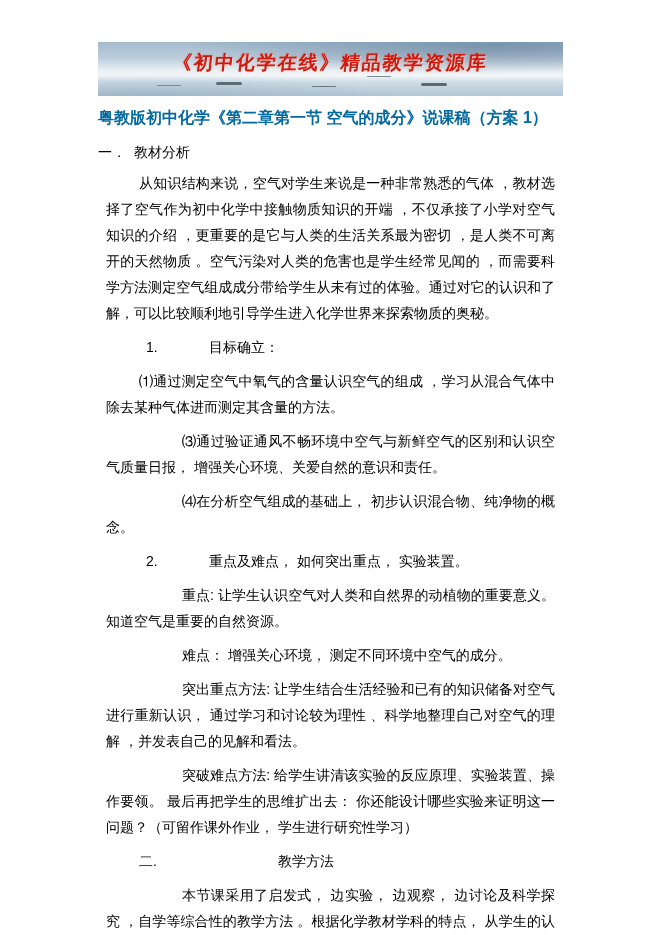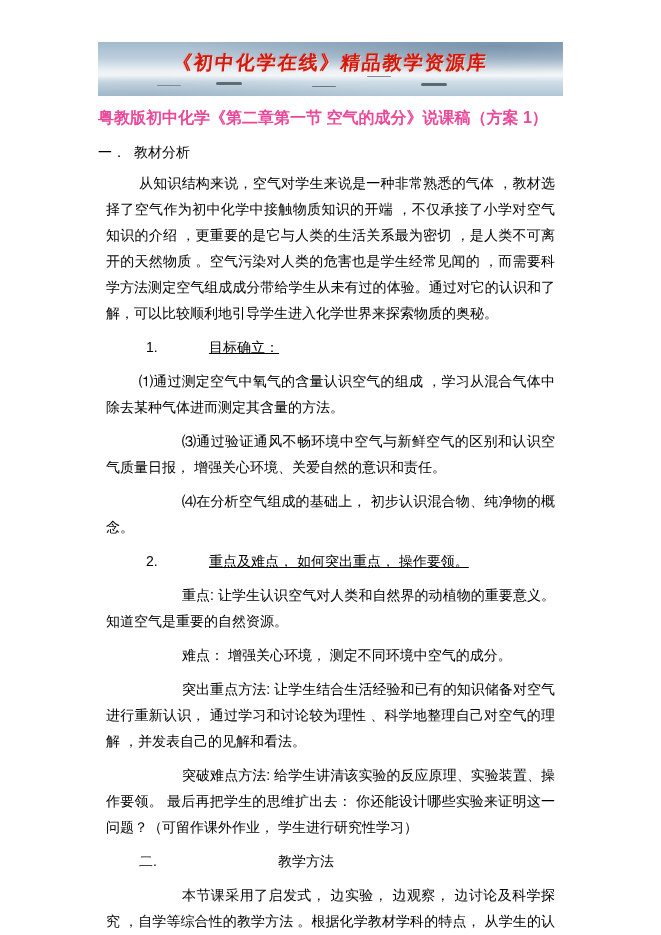--- a/index.html
+++ b/index.html
@@ -34,30 +34,30 @@
     white-space:nowrap;
   }
   .banner-l2 {
     position:relative; z-index:2; margin-top:-2px; text-align:center;
     font-size:15px; font-weight:bold; letter-spacing:1px; color:#cf2a1a;
     text-shadow:1px 1px 0 rgba(255,255,255,.5);
   }
   
   .doc-title {
     margin:12px 0 0 0; font-size:16px; font-weight:bold;
-    color:#ec4899; line-height:20px; white-space:nowrap;
+    color:#0369a1; line-height:20px; white-space:nowrap;
   }
   .section-heading { margin-top:14px; font-size:14px; line-height:20px; }
   .sec-label { display:inline-block; width:36px; }
   
   .content { margin-top:8px; }
   .content p { margin:8px; font-size:14px; line-height:26px; text-align:justify; }
   .p-body { text-indent:33px; }
   .p-sub  { text-indent:76px; }
-  .p-num  { padding-left:40px;text-decoration:underline; }
+  .p-num  { padding-left:40px; }
   .num-label  { display:inline-block; width:63px; }
   .p-num2 { padding-left:33px; }
   .num2-label { display:inline-block; width:139px; }
   
   .footer {
     margin-top:6px; font-size:11px; line-height:17px; font-weight:bold;
     color:#111; text-align:justify;
   }
 </style>
 </head>
@@ -74,21 +74,21 @@
   <div class="section-heading">
     <span class="sec-label">一．</span><span>教材分析</span>
   </div>
 
   <div class="content">
     <p class="p-body">从知识结构来说，空气对学生来说是一种非常熟悉的气体 ，教材选择了空气作为初中化学中接触物质知识的开端 ，不仅承接了小学对空气知识的介绍 ，更重要的是它与人类的生活关系最为密切 ，是人类不可离开的天然物质 。空气污染对人类的危害也是学生经常见闻的 ，而需要科学方法测定空气组成成分带给学生从未有过的体验。通过对它的认识和了解，可以比较顺利地引导学生进入化学世界来探索物质的奥秘。</p>
     <p class="p-num"><span class="num-label">1.</span><span>目标确立：</span></p>
     <p class="p-body">⑴通过测定空气中氧气的含量认识空气的组成 ，学习从混合气体中除去某种气体进而测定其含量的方法。</p>
     <p class="p-sub">⑶通过验证通风不畅环境中空气与新鲜空气的区别和认识空气质量日报， 增强关心环境、关爱自然的意识和责任。</p>
     <p class="p-sub">⑷在分析空气组成的基础上， 初步认识混合物、纯净物的概念。</p>
-    <p class="p-num"><span class="num-label">2.</span><span>重点及难点， 如何突出重点， 操作要领。</span></p>
+    <p class="p-num"><span class="num-label">2.</span><span>重点及难点， 如何突出重点， 实验装置。</span></p>
     <p class="p-sub">重点: 让学生认识空气对人类和自然界的动植物的重要意义。知道空气是重要的自然资源。</p>
     <p class="p-sub">难点： 增强关心环境， 测定不同环境中空气的成分。</p>
     <p class="p-sub">突出重点方法: 让学生结合生活经验和已有的知识储备对空气进行重新认识， 通过学习和讨论较为理性 、科学地整理自己对空气的理解 ，并发表自己的见解和看法。</p>
     <p class="p-sub">突破难点方法: 给学生讲清该实验的反应原理、实验装置、操作要领。 最后再把学生的思维扩出去： 你还能设计哪些实验来证明这一问题？（可留作课外作业， 学生进行研究性学习）</p>
     <p class="p-num2"><span class="num2-label">二.</span><span>教学方法</span></p>
     <p class="p-sub">本节课采用了启发式， 边实验， 边观察， 边讨论及科学探究 ，自学等综合性的教学方法 。根据化学教材学科的特点， 从学生的认识规律出发 ，以实验为基础， 理论为线索， 以教师为主导， 学生为主体， 引导学生在原有知识的基</p>
   </div>
 
   <div class="footer">
     <span>教育部重点推荐学科网站。 一万余个精品课件， 几万篇精品教案和试题让您的每节课都在这里找到合适的教学资源...《初中化学在线》</span>

